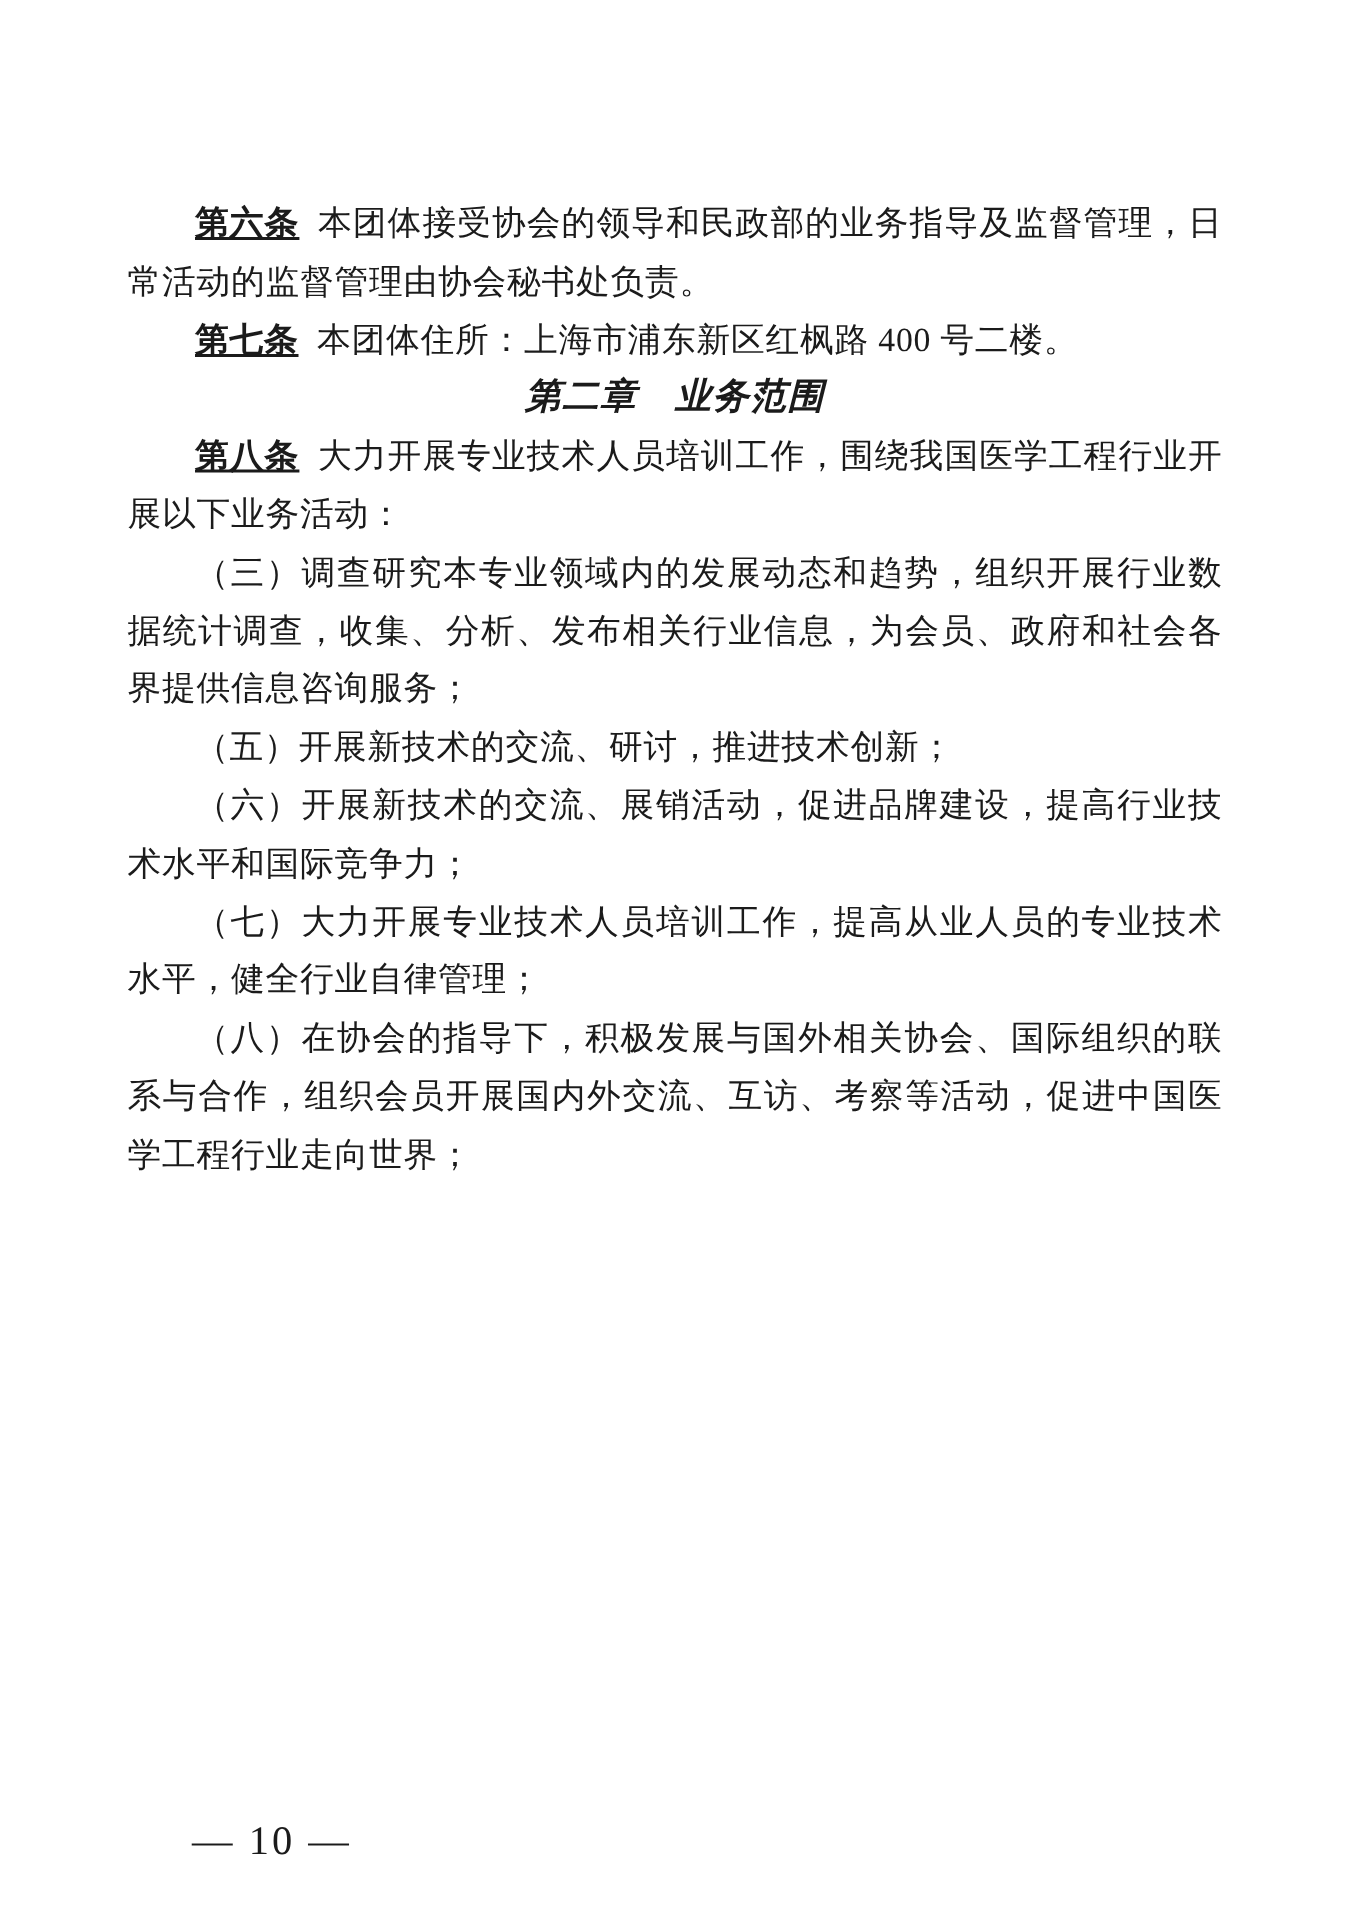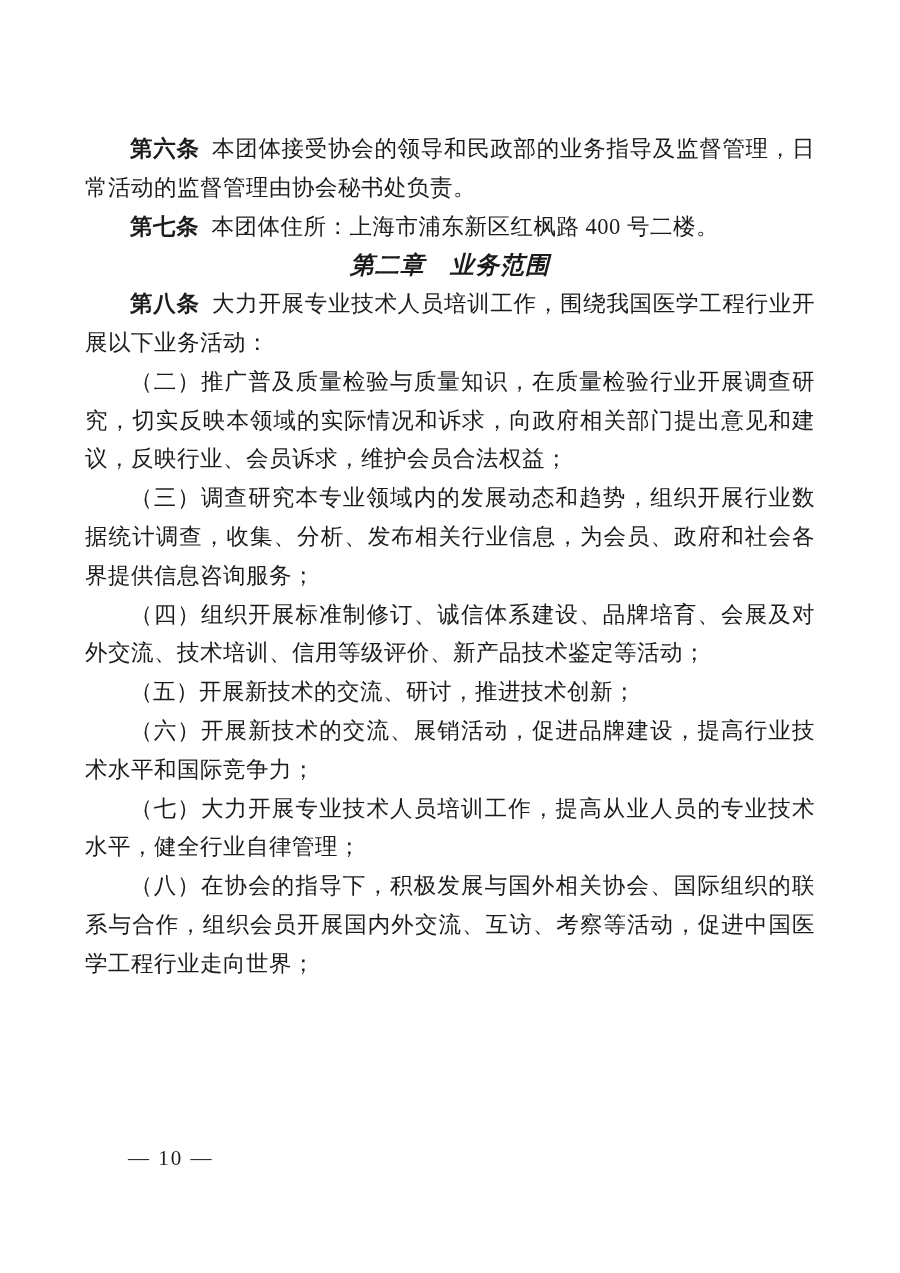--- a/index.html
+++ b/index.html
@@ -26,64 +26,63 @@
     margin: 0;
     font-size: 22.5px;
     line-height: 38.8px;
     text-align: justify;
     text-indent: 2em;
     letter-spacing: 0.5px;
   }
   .article-label {
     font-weight: bold;
     margin-right: 0.55em;
+    text-decoration: underline;
   }
   .article-label:empty {
     display: none;
     margin-right: 0;
   }
   .chapter-heading {
     margin: 0;
     font-size: 24px;
     line-height: 38.8px;
     font-weight: bold;
     text-align: center;
     text-indent: 0;
     letter-spacing: 1px;
     font-style: italic;
   }
   .footer {
     position: absolute;
     left: 128px;
-    top: 1146px;
-    font-size: 21px;
+    top: 1212px;
+    font-size: 27px;
     letter-spacing: 2px;
     color: #1b1b1b;
   }
 </style>
 </head>
 <body>
 
 <div class="page">
   <div class="content">
 
     <p class="para"><span class="article-label">第六条</span><span>本团体接受协会的领导和民政部的业务指导及监督管理，日常活动的监督管理由协会秘书处负责。</span></p>
 
     <p class="para"><span class="article-label">第七条</span><span>本团体住所：上海市浦东新区红枫路 400 号二楼。</span></p>
 
     <h2 class="chapter-heading">第二章　业务范围</h2>
 
     <p class="para"><span class="article-label">第八条</span><span>大力开展专业技术人员培训工作，围绕我国医学工程行业开展以下业务活动：</span></p>
 
 
-    <p class="para"><span>（二）推广普及质量检验与质量知识，在质量检验行业开展调查研究，切实反映本领域的实际情况和诉求，向政府相关部门提出意见和建议，反映行业、会员诉求，维护会员合法权益；</span></p>
 
     <p class="para"><span>（三）调查研究本专业领域内的发展动态和趋势，组织开展行业数据统计调查，收集、分析、发布相关行业信息，为会员、政府和社会各界提供信息咨询服务；</span></p>
 
-    <p class="para"><span>（四）组织开展标准制修订、诚信体系建设、品牌培育、会展及对外交流、技术培训、信用等级评价、新产品技术鉴定等活动；</span></p>
 
     <p class="para"><span>（五）开展新技术的交流、研讨，推进技术创新；</span></p>
 
     <p class="para"><span>（六）开展新技术的交流、展销活动，促进品牌建设，提高行业技术水平和国际竞争力；</span></p>
 
     <p class="para"><span>（七）大力开展专业技术人员培训工作，提高从业人员的专业技术水平，健全行业自律管理；</span></p>
 
     <p class="para"><span>（八）在协会的指导下，积极发展与国外相关协会、国际组织的联系与合作，组织会员开展国内外交流、互访、考察等活动，促进中国医学工程行业走向世界；</span></p>
 
 

